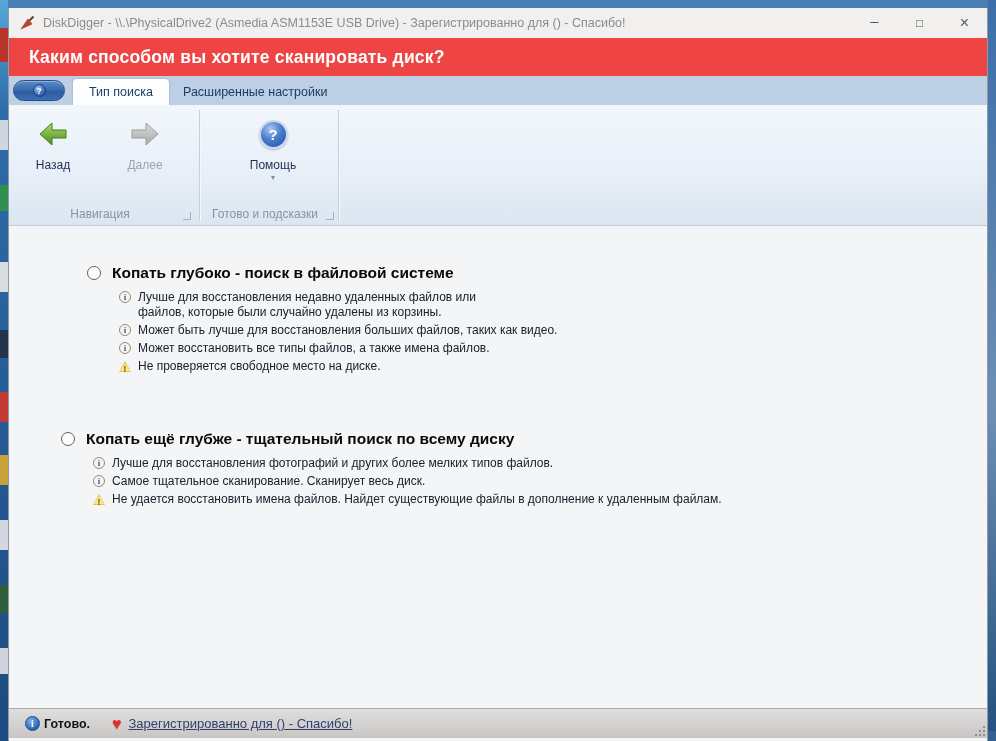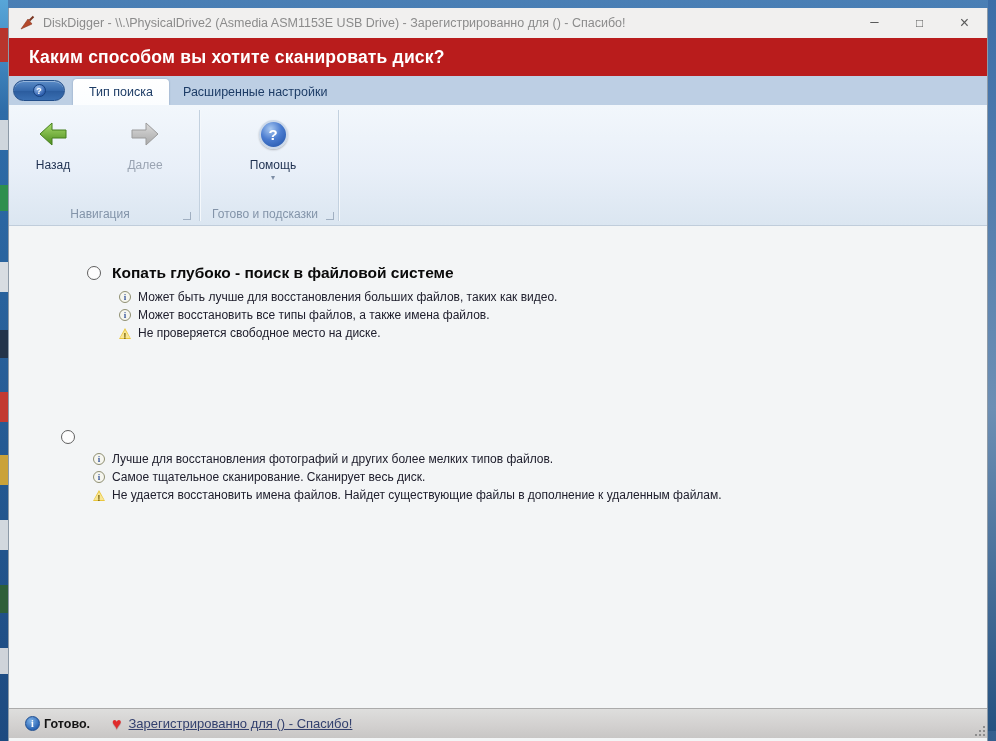--- a/index.html
+++ b/index.html
@@ -24,21 +24,21 @@
   .app-icon { margin-left:10px; width:16px; height:16px; flex:0 0 auto; }
   .title-text { margin-left:8px; font-size:12.5px; color:#8b8b8b; white-space:nowrap;
     overflow:hidden; flex:1 1 auto; }
   .winctl { display:flex; align-items:stretch; height:30px; }
   .winctl span { width:45px; display:flex; align-items:center; justify-content:center;
     color:#5a5a5a; font-size:13px; cursor:default; }
   .winctl .ctl-min { font-size:15px; padding-bottom:6px; }
   .winctl .ctl-max { font-size:12px; }
   .winctl .ctl-close { font-size:16px; }
 
-  .banner { position:absolute; left:0; top:30px; right:0; height:38px; background:#b91c1c;
+  .banner { position:absolute; left:0; top:30px; right:0; height:38px; background:#ef4444;
     display:flex; align-items:center; }
   .banner span { color:#ffffff; font-size:17.5px; font-weight:bold; margin-left:20px; letter-spacing:.2px; }
 
   
   .tabstrip { position:absolute; left:0; top:68px; right:0; height:29px; background:#bdcfe4; }
   .help-pill { position:absolute; left:4px; top:4px; width:52px; height:21px; border-radius:11px;
     background:linear-gradient(180deg,#5b8cc7 0%,#3568ab 50%,#2a5b9d 51%,#3a6fb2 100%);
     border:1px solid #224e8a; display:flex; align-items:center; justify-content:center;
     box-shadow:inset 0 1px 0 rgba(255,255,255,.35); }
   .help-pill .qbadge { width:13px; height:13px; border-radius:50%; color:#fff; font-size:9px; font-weight:bold;
@@ -218,36 +218,42 @@
   <div class="content">
 
     <div class="option opt1">
       <div class="opt-head">
         <span class="radio" role="radio" aria-checked="false"></span>
         <span class="opt-title">Копать глубоко - поиск в файловой системе</span>
       </div>
       <div class="points">
         <div class="point">
           <span class="picon icon-info"></span>
+          <span class="ptext">Лучше для восстановления недавно удаленных файлов или
+файлов, которые были случайно удалены из корзины.</span>
+        </div>
+        <div class="point">
+          <span class="picon icon-info"></span>
           <span class="ptext">Может быть лучше для восстановления больших файлов, таких как видео.</span>
         </div>
         <div class="point">
           <span class="picon icon-info"></span>
           <span class="ptext">Может восстановить все типы файлов, а также имена файлов.</span>
         </div>
         <div class="point">
           <span class="picon icon-warning"></span>
           <span class="ptext">Не проверяется свободное место на диске.</span>
         </div>
       </div>
     </div>
 
     <div class="option opt2">
       <div class="opt-head">
         <span class="radio" role="radio" aria-checked="false"></span>
+        <span class="opt-title">Копать ещё глубже - тщательный поиск по всему диску</span>
       </div>
       <div class="points">
         <div class="point">
           <span class="picon icon-info"></span>
           <span class="ptext">Лучше для восстановления фотографий и других более мелких типов файлов.</span>
         </div>
         <div class="point">
           <span class="picon icon-info"></span>
           <span class="ptext">Самое тщательное сканирование. Сканирует весь диск.</span>
         </div>

